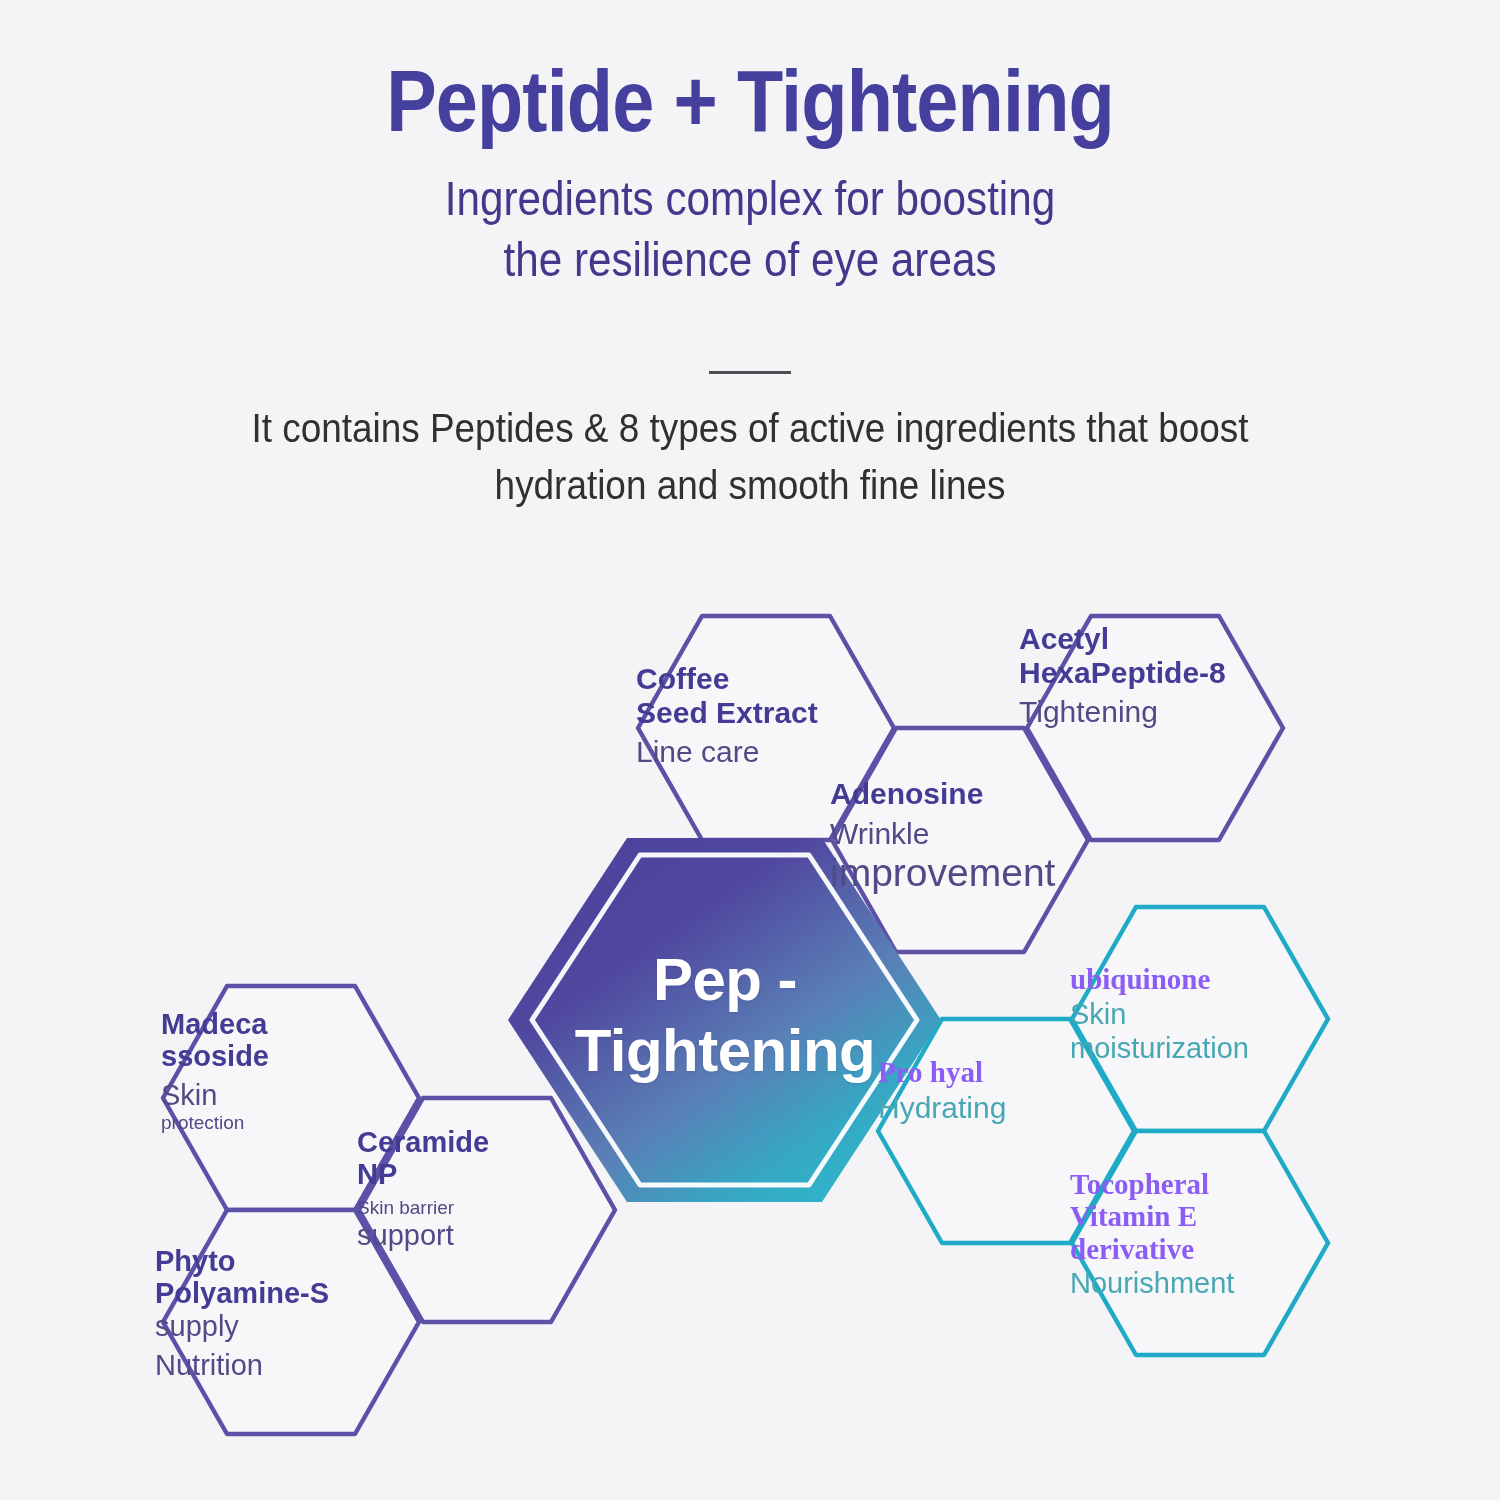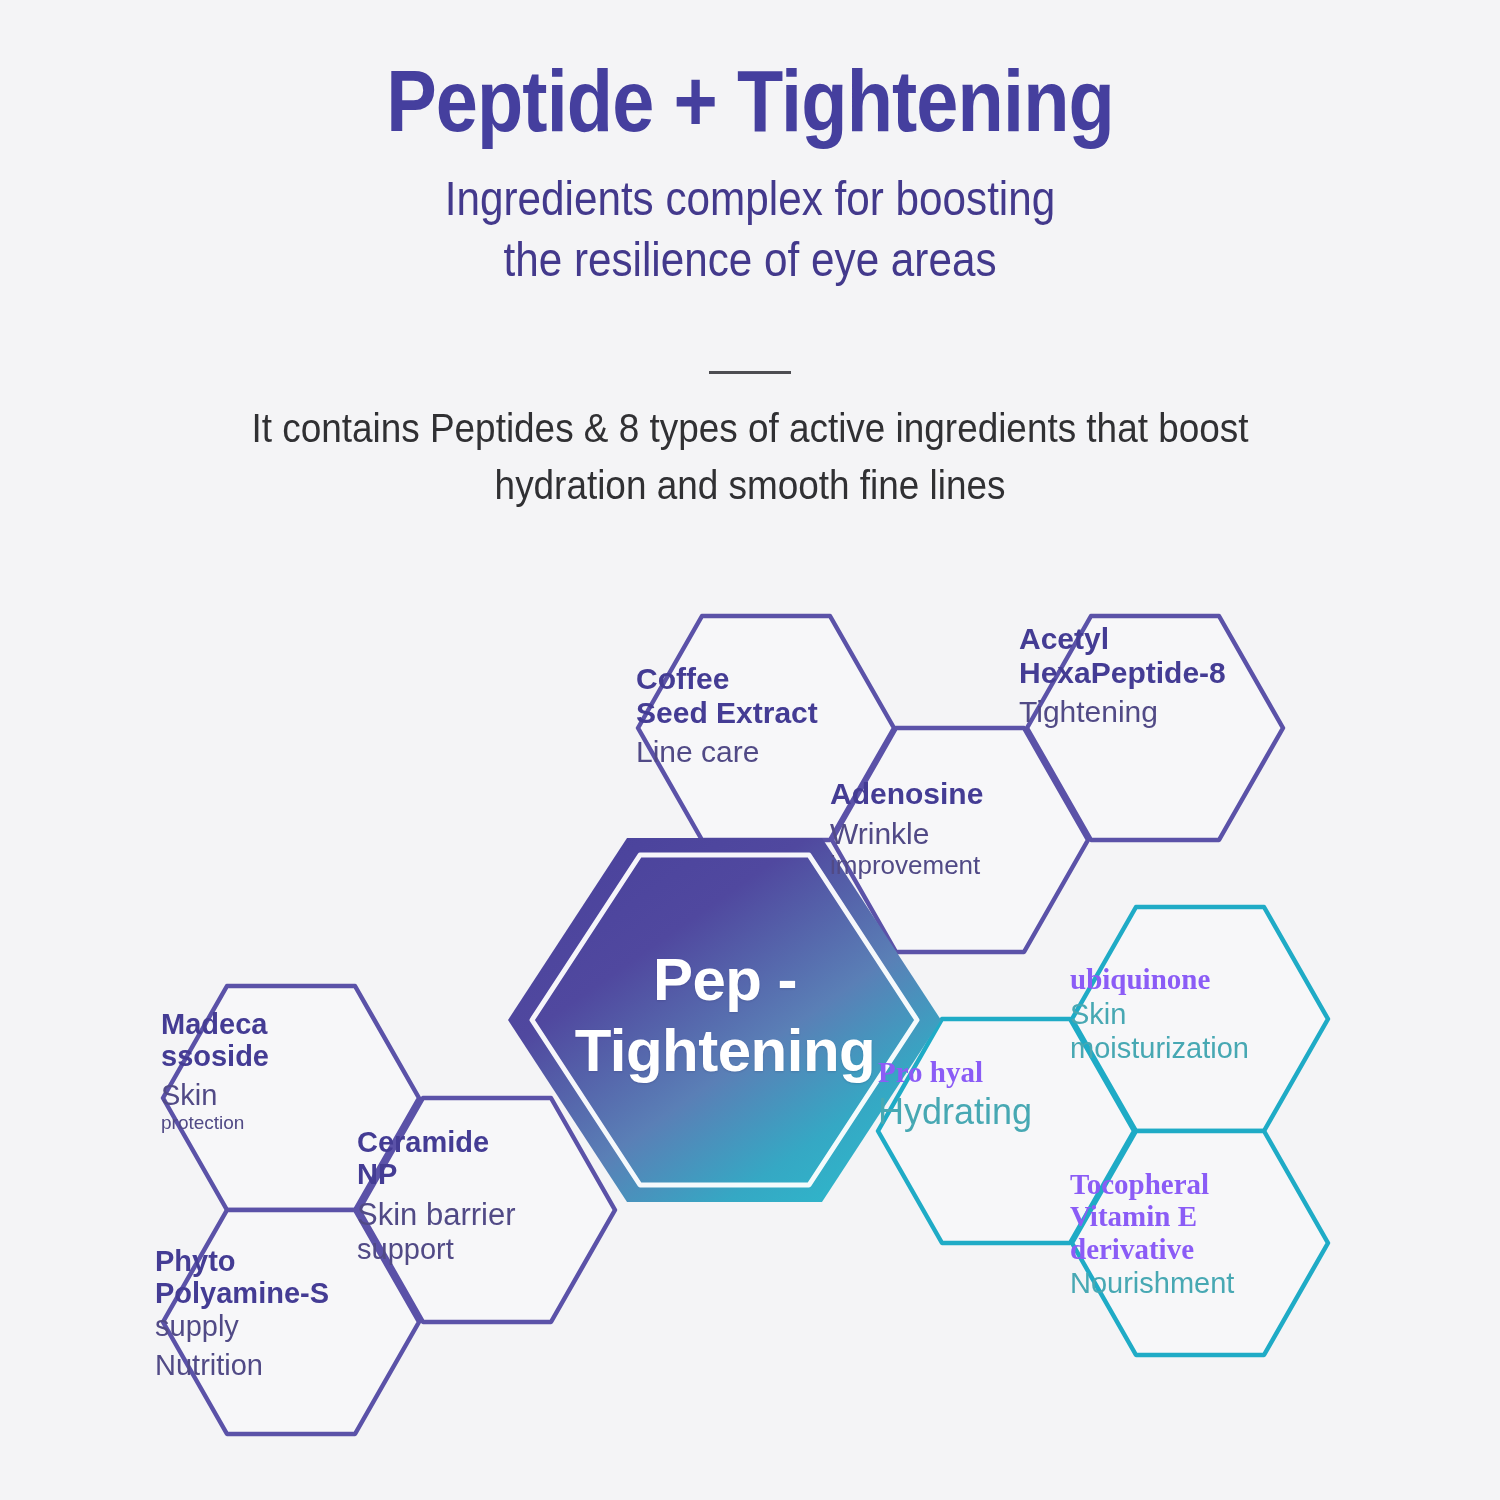--- a/index.html
+++ b/index.html
@@ -196,59 +196,59 @@
 
     <div class="hex-label purple" style="left:636px; top:662px; width:260px; font-size:30px;">
       <span class="hex-name">Coffee</span>
       <span class="hex-name">Seed Extract</span>
       <span class="hex-desc" style="font-size:30px; padding-top:6px;">Line care</span>
     </div>
 
     <div class="hex-label purple" style="left:830px; top:777px; width:260px; font-size:30px;">
       <span class="hex-name">Adenosine</span>
       <span class="hex-desc" style="font-size:30px; padding-top:6px;">Wrinkle</span>
-      <span class="hex-desc" style="font-size:26px;">improvement</span>
+      <span class="hex-desc" style="font-size:39px;">improvement</span>
     </div>
 
     <div class="hex-label purple" style="left:1019px; top:622px; width:272px; font-size:30px;">
       <span class="hex-name">Acetyl</span>
       <span class="hex-name">HexaPeptide-8</span>
       <span class="hex-desc" style="font-size:30px; padding-top:6px;">Tightening</span>
     </div>
 
     <div class="hex-label purple" style="left:161px; top:1008px; width:260px; font-size:29px;">
       <span class="hex-name">Madeca</span>
       <span class="hex-name">ssoside</span>
       <span class="hex-desc" style="font-size:29px; padding-top:6px;">Skin</span>
       <span class="hex-desc" style="font-size:19px;">protection</span>
     </div>
 
     <div class="hex-label purple" style="left:357px; top:1126px; width:260px; font-size:29px;">
       <span class="hex-name">Ceramide</span>
       <span class="hex-name">NP</span>
-      <span class="hex-desc" style="font-size:31px; padding-top:6px;">Skin barrier</span>
+      <span class="hex-desc" style="font-size:19px; padding-top:6px;">Skin barrier</span>
       <span class="hex-desc" style="font-size:29px;">support</span>
     </div>
 
     <div class="hex-label purple" style="left:155px; top:1245px; width:274px; font-size:29px;">
       <span class="hex-name">Phyto</span>
       <span class="hex-name">Polyamine-S</span>
       <span class="hex-desc" style="font-size:29px;">supply</span>
       <span class="hex-desc" style="font-size:29px; padding-top:6px;">Nutrition</span>
     </div>
 
     <div class="hex-label teal" style="left:1070px; top:963px; width:262px; font-size:29px;">
       <span class="hex-name">ubiquinone</span>
       <span class="hex-desc" style="font-size:29px; padding-top:3px;">Skin</span>
       <span class="hex-desc" style="font-size:29px;">moisturization</span>
     </div>
 
     <div class="hex-label teal" style="left:878px; top:1056px; width:256px; font-size:29px;">
       <span class="hex-name">Pro hyal</span>
-      <span class="hex-desc" style="font-size:36px; padding-top:3px;">Hydrating</span>
+      <span class="hex-desc" style="font-size:30px; padding-top:3px;">Hydrating</span>
     </div>
 
     <div class="hex-label teal" style="left:1070px; top:1168px; width:262px; font-size:29px;">
       <span class="hex-name">Tocopheral</span>
       <span class="hex-name">Vitamin E</span>
       <span class="hex-name">derivative</span>
       <span class="hex-desc" style="font-size:29px; padding-top:2px;">Nourishment</span>
     </div>
 
     <div class="center-label" style="left:508px; top:945px; width:434px;">

